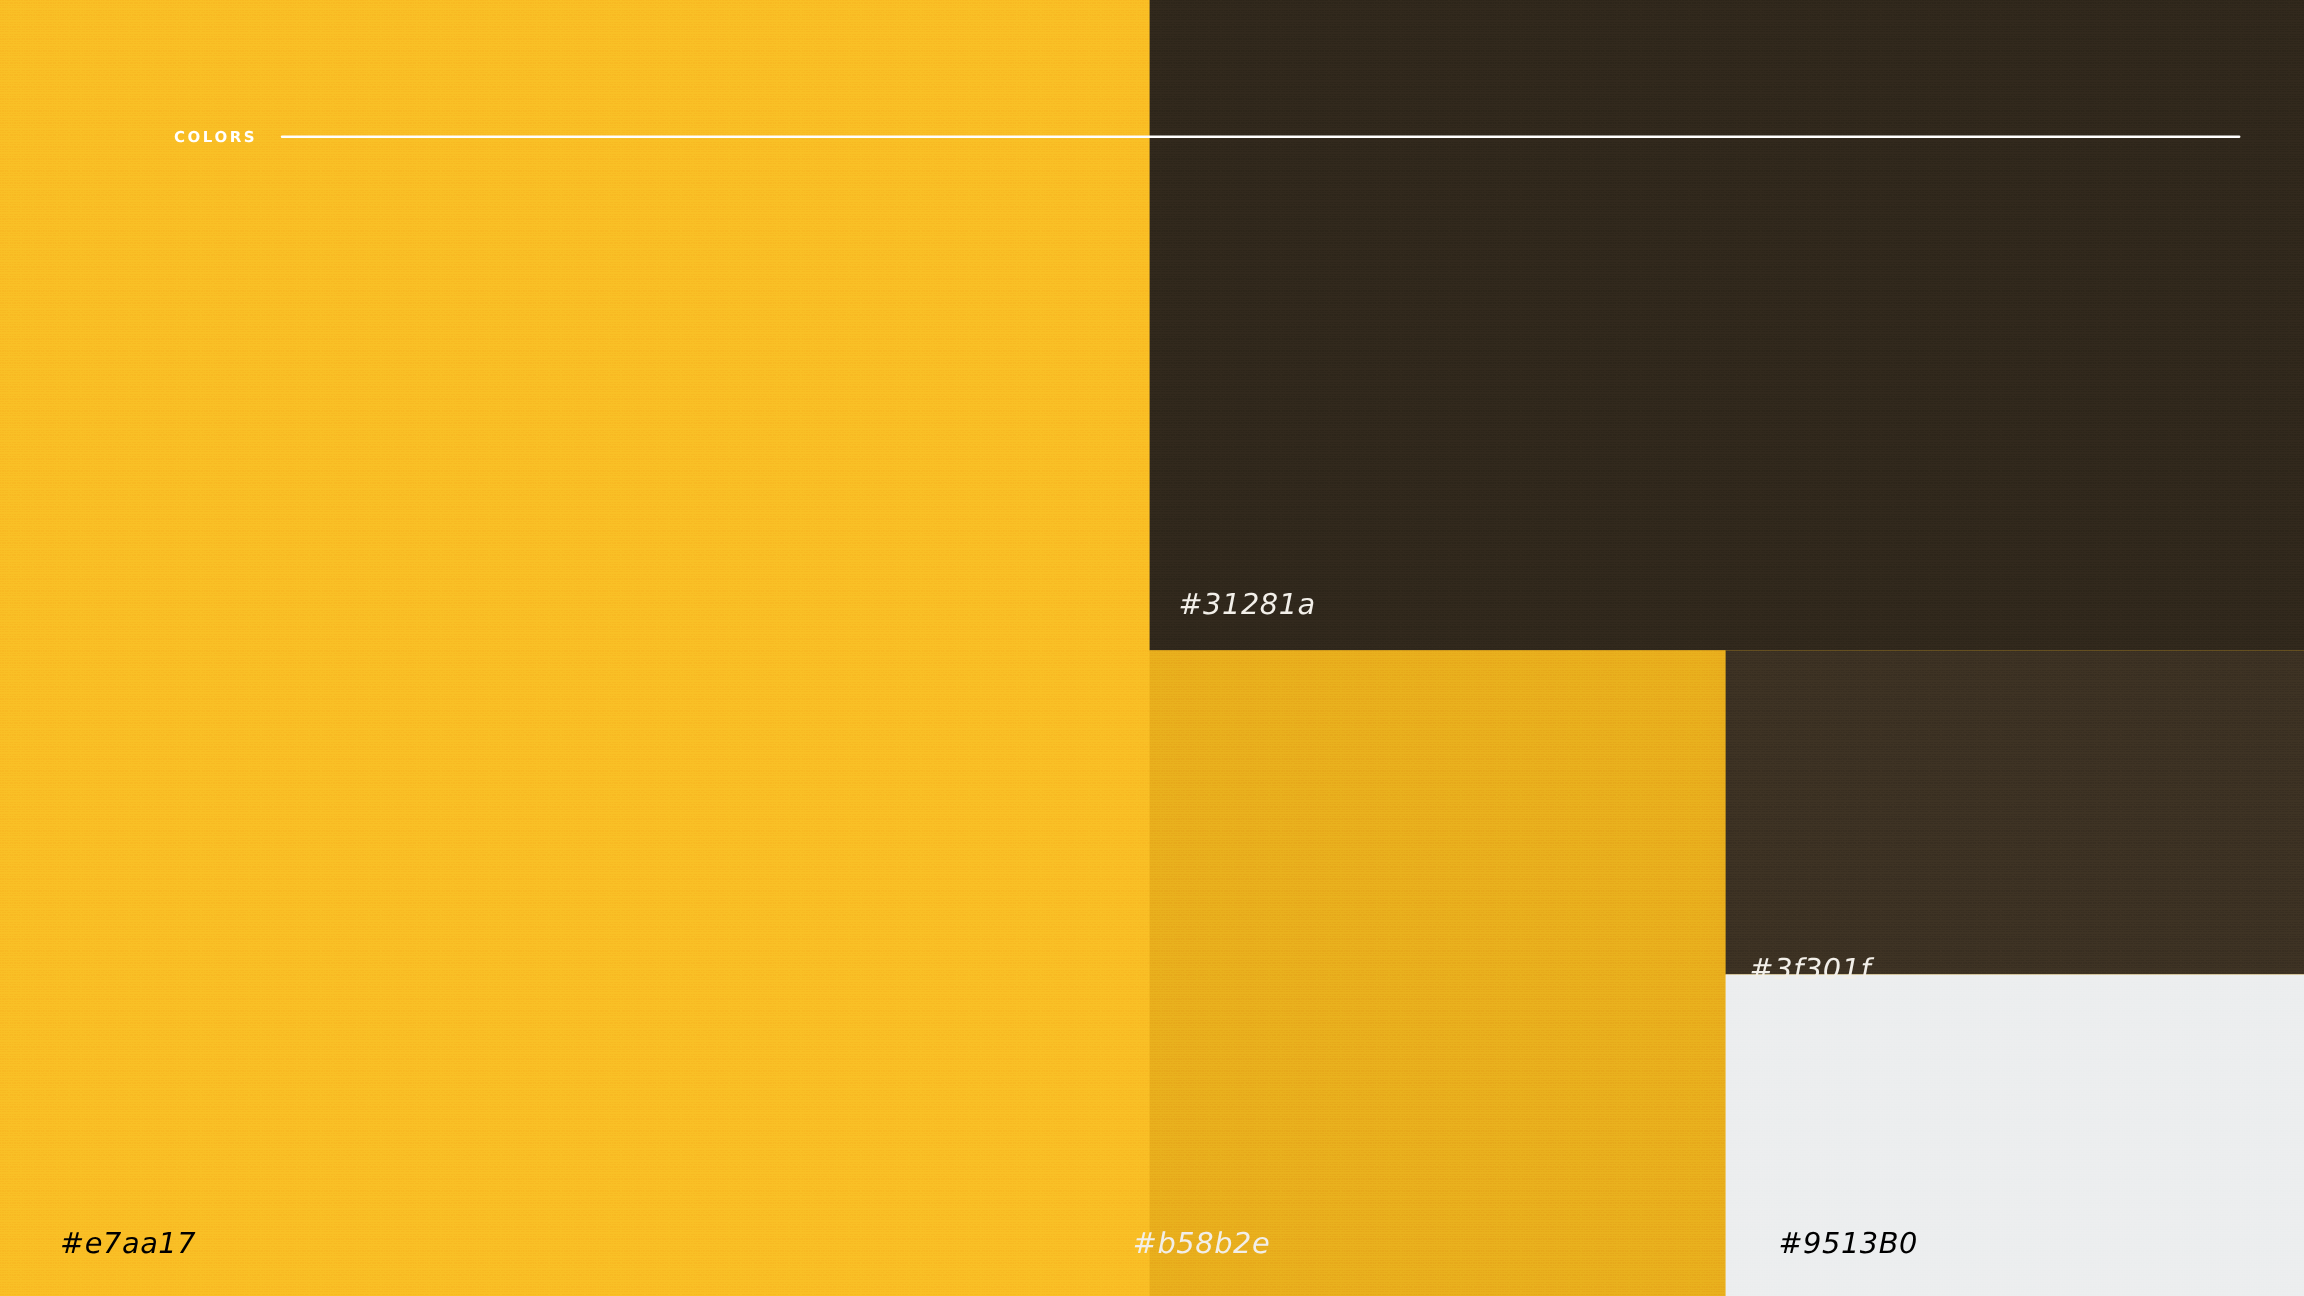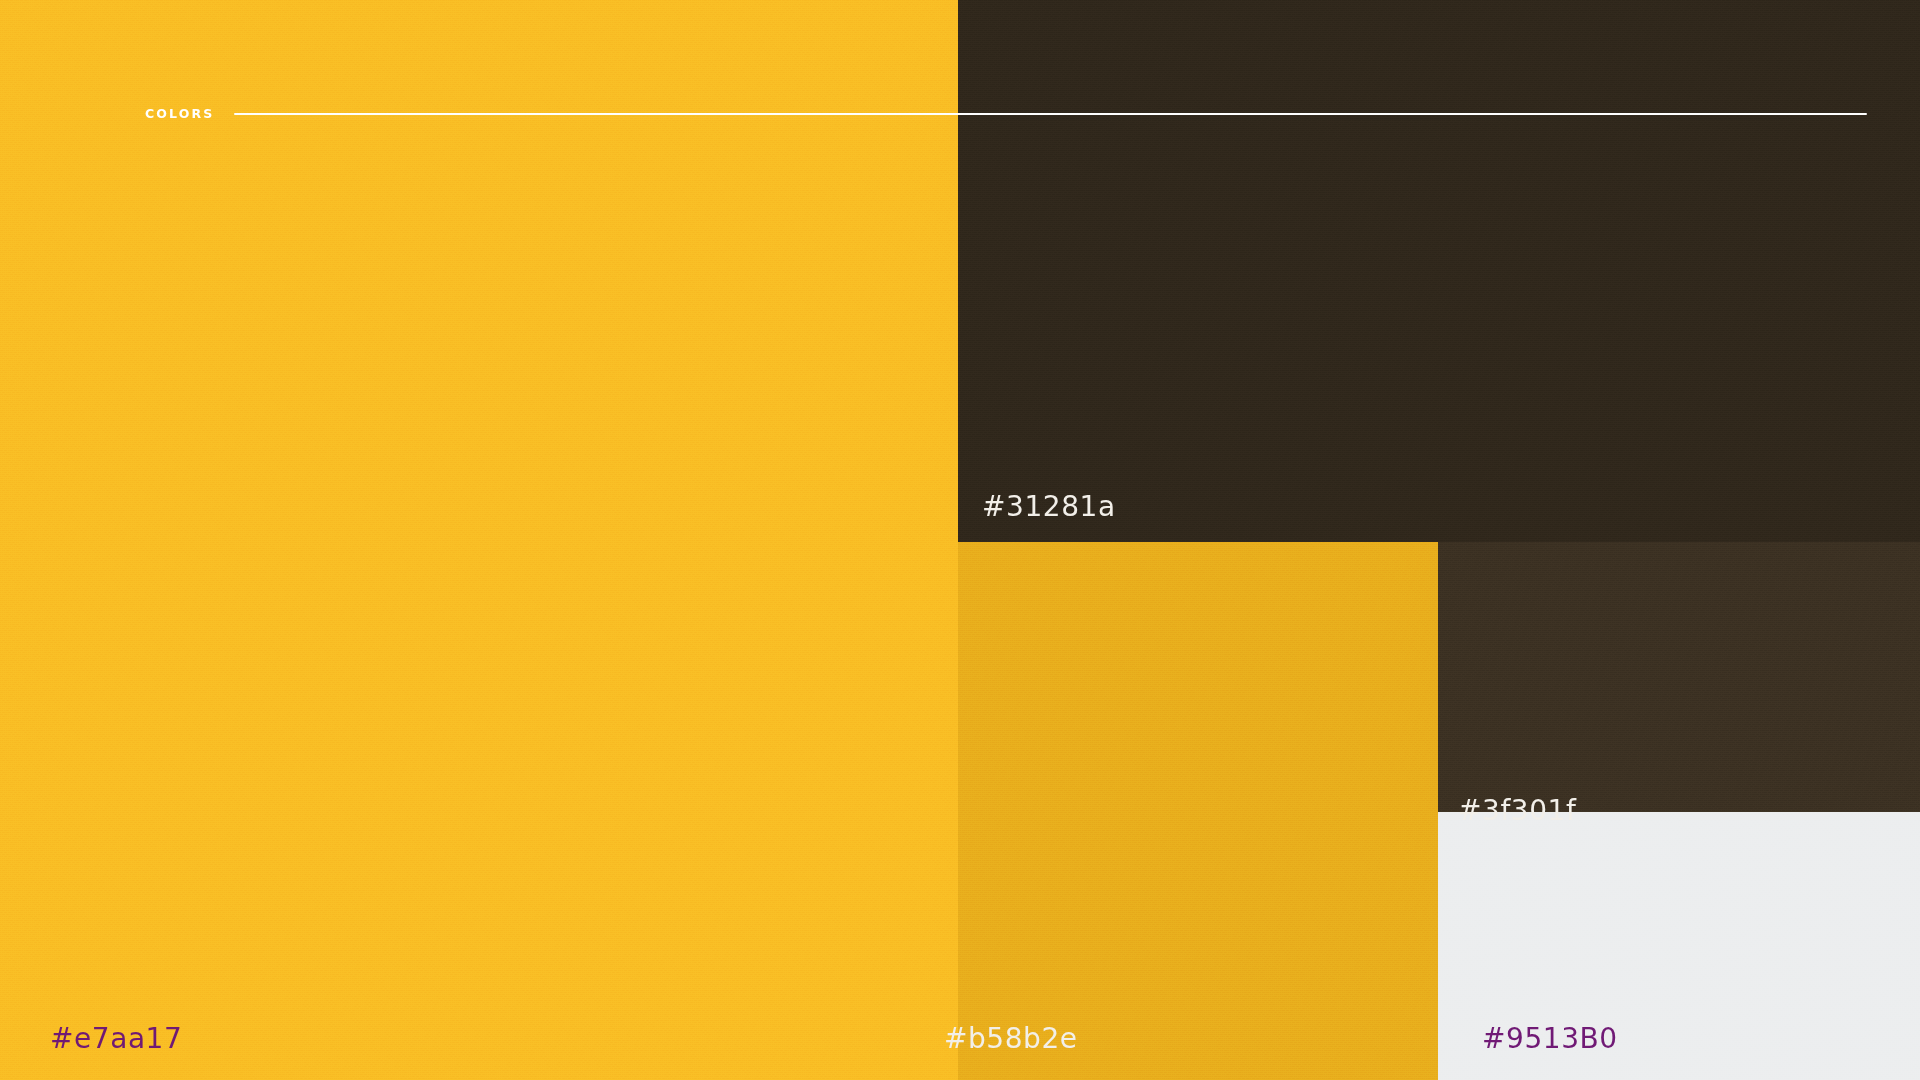--- a/index.html
+++ b/index.html
@@ -45,28 +45,29 @@
   #swatch-primary    { left:0;     top:0;    width:958px;  height:1080px; }
   #swatch-dark       { left:958px; top:0;    width:962px;  height:542px;  }
   #swatch-mid        { left:958px; top:542px; width:480px; height:538px;  }
   #swatch-dark-alt   { left:1438px; top:542px; width:482px; height:270px; }
   #swatch-light      { left:1438px; top:812px; width:482px; height:268px; }
 
   
   .hex-label {
     position:absolute;
     font-family:"DejaVu Sans", sans-serif;
-    font-size:28px;
+    font-size:24px;
     font-weight:400;
     letter-spacing:.02em;
     white-space:nowrap;
     z-index:5;
+    font-style:italic;
   }
   .hex-label.on-dark  { color:#f2efe9; }
-  .hex-label.on-light { color:#701a75; }
+  .hex-label.on-light { color:#000000; }
 
   #hex-primary   { left:50px;   top:1022px; }
   #hex-dark      { left:982px;  top:490px;  }
   #hex-mid       { left:944px;  top:1022px; }
   #hex-dark-alt  { left:1458px; top:794px;  }
   #hex-light     { left:1458px; top:1022px;margin-left:24px; }
 
   
   #header {
     position:absolute;

